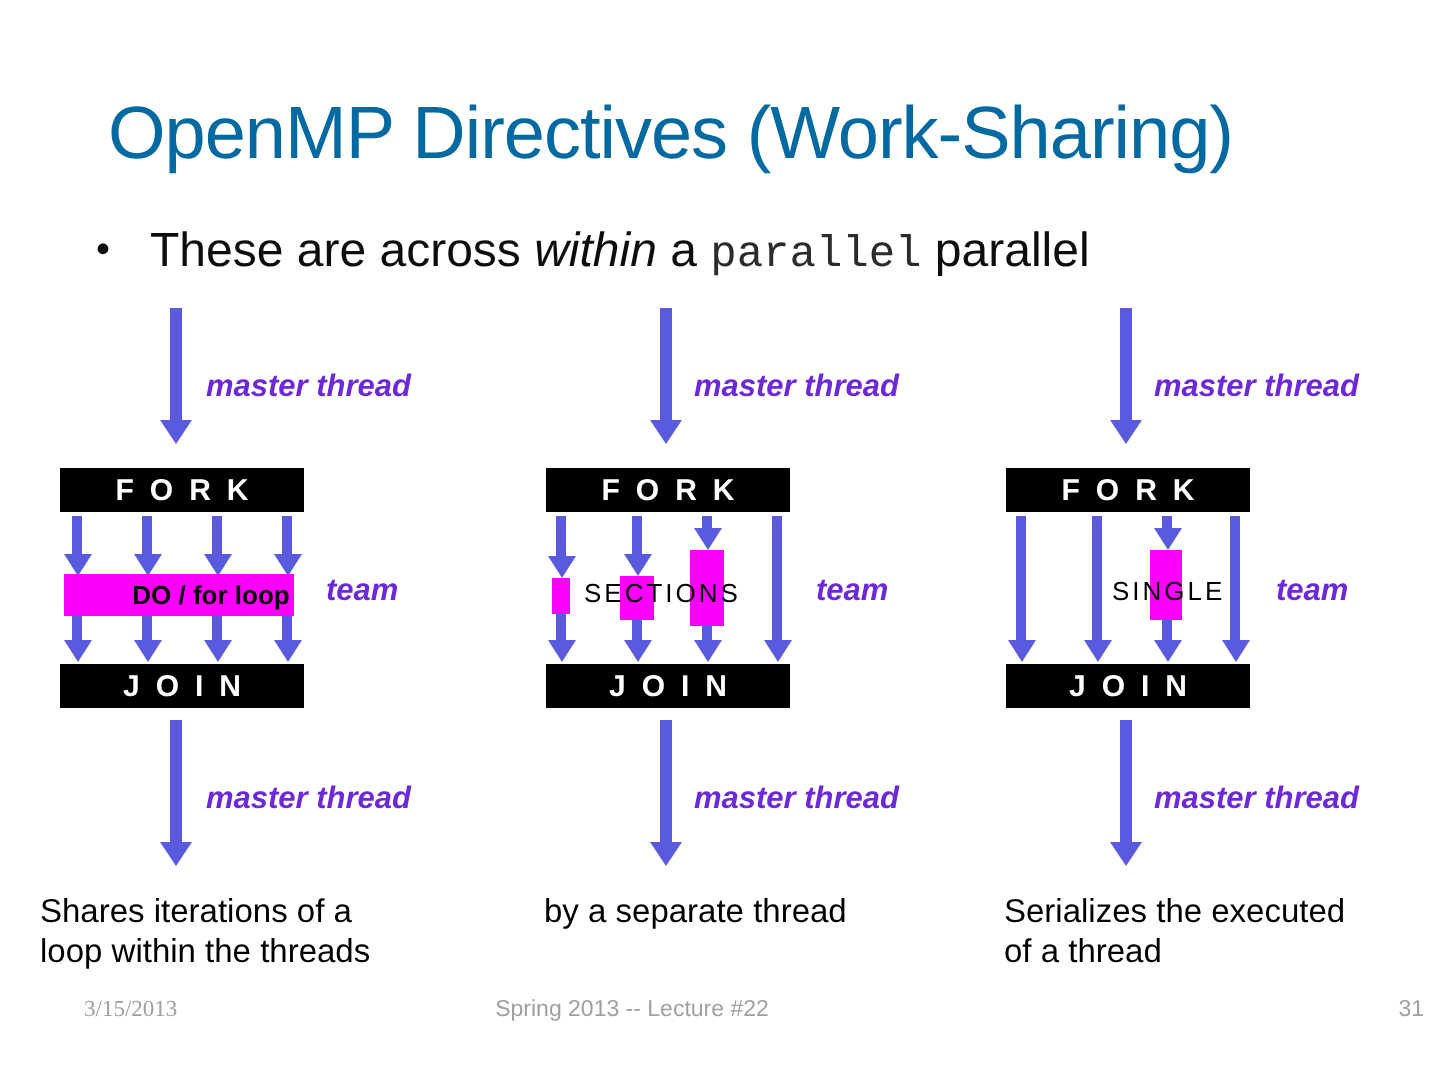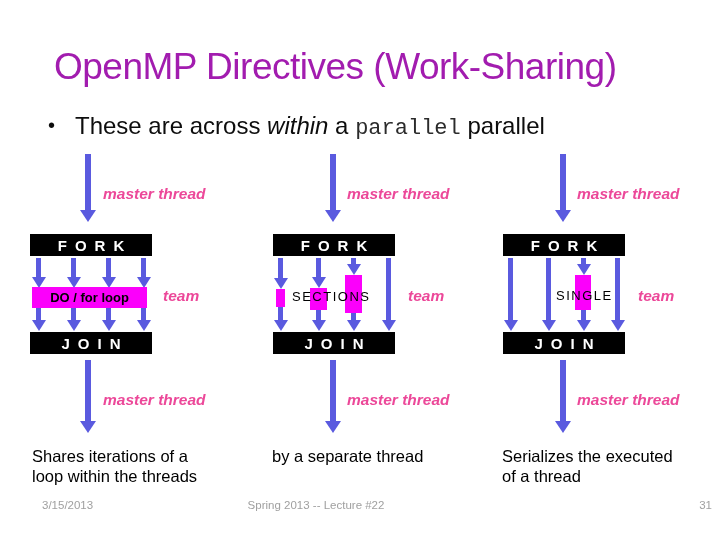--- a/index.html
+++ b/index.html
@@ -4,21 +4,21 @@
 <style>
   html,body{margin:0;padding:0;background:#888;}
   .slide{
     position:relative;width:720px;height:540px;background:#ffffff;
     font-family:"Liberation Sans",sans-serif;overflow:hidden;margin:0 auto;
   }
   
   .title{
     position:absolute;left:54px;top:46px;width:640px;margin:0;
     font-size:37px;font-weight:normal;letter-spacing:-0.5px;
-    color:#a21caf;white-space:nowrap;
+    color:#0369a1;white-space:nowrap;
   }
   
   .bullet-line{position:absolute;left:48px;top:112px;width:640px;font-size:24px;color:#0d0d0d;white-space:nowrap;}
   .bullet-marker{position:absolute;left:0;top:2px;font-size:20px;}
   .bullet-text{position:absolute;left:27px;top:0;}
   .bullet-text .it{font-style:italic;}
   .bullet-text code{font-family:"Liberation Mono","DejaVu Sans Mono",monospace;font-size:22px;font-weight:normal;color:#2b2b2b;}
   
   .arrow{position:absolute;background:#5A5ADF;}
   .arrow::after{
@@ -33,36 +33,36 @@
   .bar{
     position:absolute;width:122px;height:22px;background:#000;
     color:#fff;font-size:15px;font-weight:bold;letter-spacing:8px;
     display:flex;align-items:center;justify-content:center;padding-left:8px;
     box-sizing:border-box;
   }
   
   .mbox{position:absolute;background:#FB00FB;}
   .mbox-label{
     width:100%;height:100%;display:flex;align-items:center;justify-content:center;
-    font-size:13px;font-weight:bold;color:#000;white-space:nowrap;
+    font-size:13px;font-weight:bold;color:#000;white-space:nowrap;padding-left:16px;
   }
   .work-text{position:absolute;font-size:13px;color:#000;letter-spacing:1.5px;white-space:nowrap;z-index:3;}
   
   .mthread,.team{
     position:absolute;font-size:15.5px;font-weight:bold;font-style:italic;
-    color:#ec4899;white-space:nowrap;
+    color:#6d28d9;white-space:nowrap;
   }
   
   .caption{position:absolute;width:212px;font-size:16.5px;line-height:20px;color:#000;}
   .caption span{display:block;}
   
   .footer-date,.footer-course,.footer-page{
     position:absolute;top:499px;font-size:11.5px;color:#A0A0A0;white-space:nowrap;
   }
-  .footer-date{left:42px;}
+  .footer-date{left:42px;font-family:Liberation Serif, serif;}
   .footer-course{left:0;width:632px;text-align:center;}
   .footer-page{right:8px;}
 </style>
 </head>
 <body>
 
 <div class="slide">
 
   <h1 class="title">OpenMP Directives (Work-Sharing)</h1>
 
@@ -88,21 +88,21 @@
 
     <div class="arrow arrow-sm" style="left:36px;top:308px;height:12px"></div>
     <div class="arrow arrow-sm" style="left:71px;top:308px;height:12px"></div>
     <div class="arrow arrow-sm" style="left:106px;top:308px;height:12px"></div>
     <div class="arrow arrow-sm" style="left:141px;top:308px;height:12px"></div>
 
     <div class="bar" style="left:30px;top:332px">JOIN</div>
     <div class="arrow arrow-lg" style="left:85px;top:360px;height:61px"></div>
     <div class="mthread" style="left:103px;top:391px">master thread</div>
 
-    <div class="caption" style="left:32px;top:446px">
+    <div class="caption" style="left:20px;top:446px">
       <span>Shares iterations of a</span>
       <span>loop within the threads</span>
     </div>
   </div>
 
   <div>
     <div class="arrow arrow-lg" style="left:330px;top:154px;height:56px"></div>
     <div class="mthread" style="left:347px;top:185px">master thread</div>
     <div class="bar" style="left:273px;top:234px">FORK</div>
 

